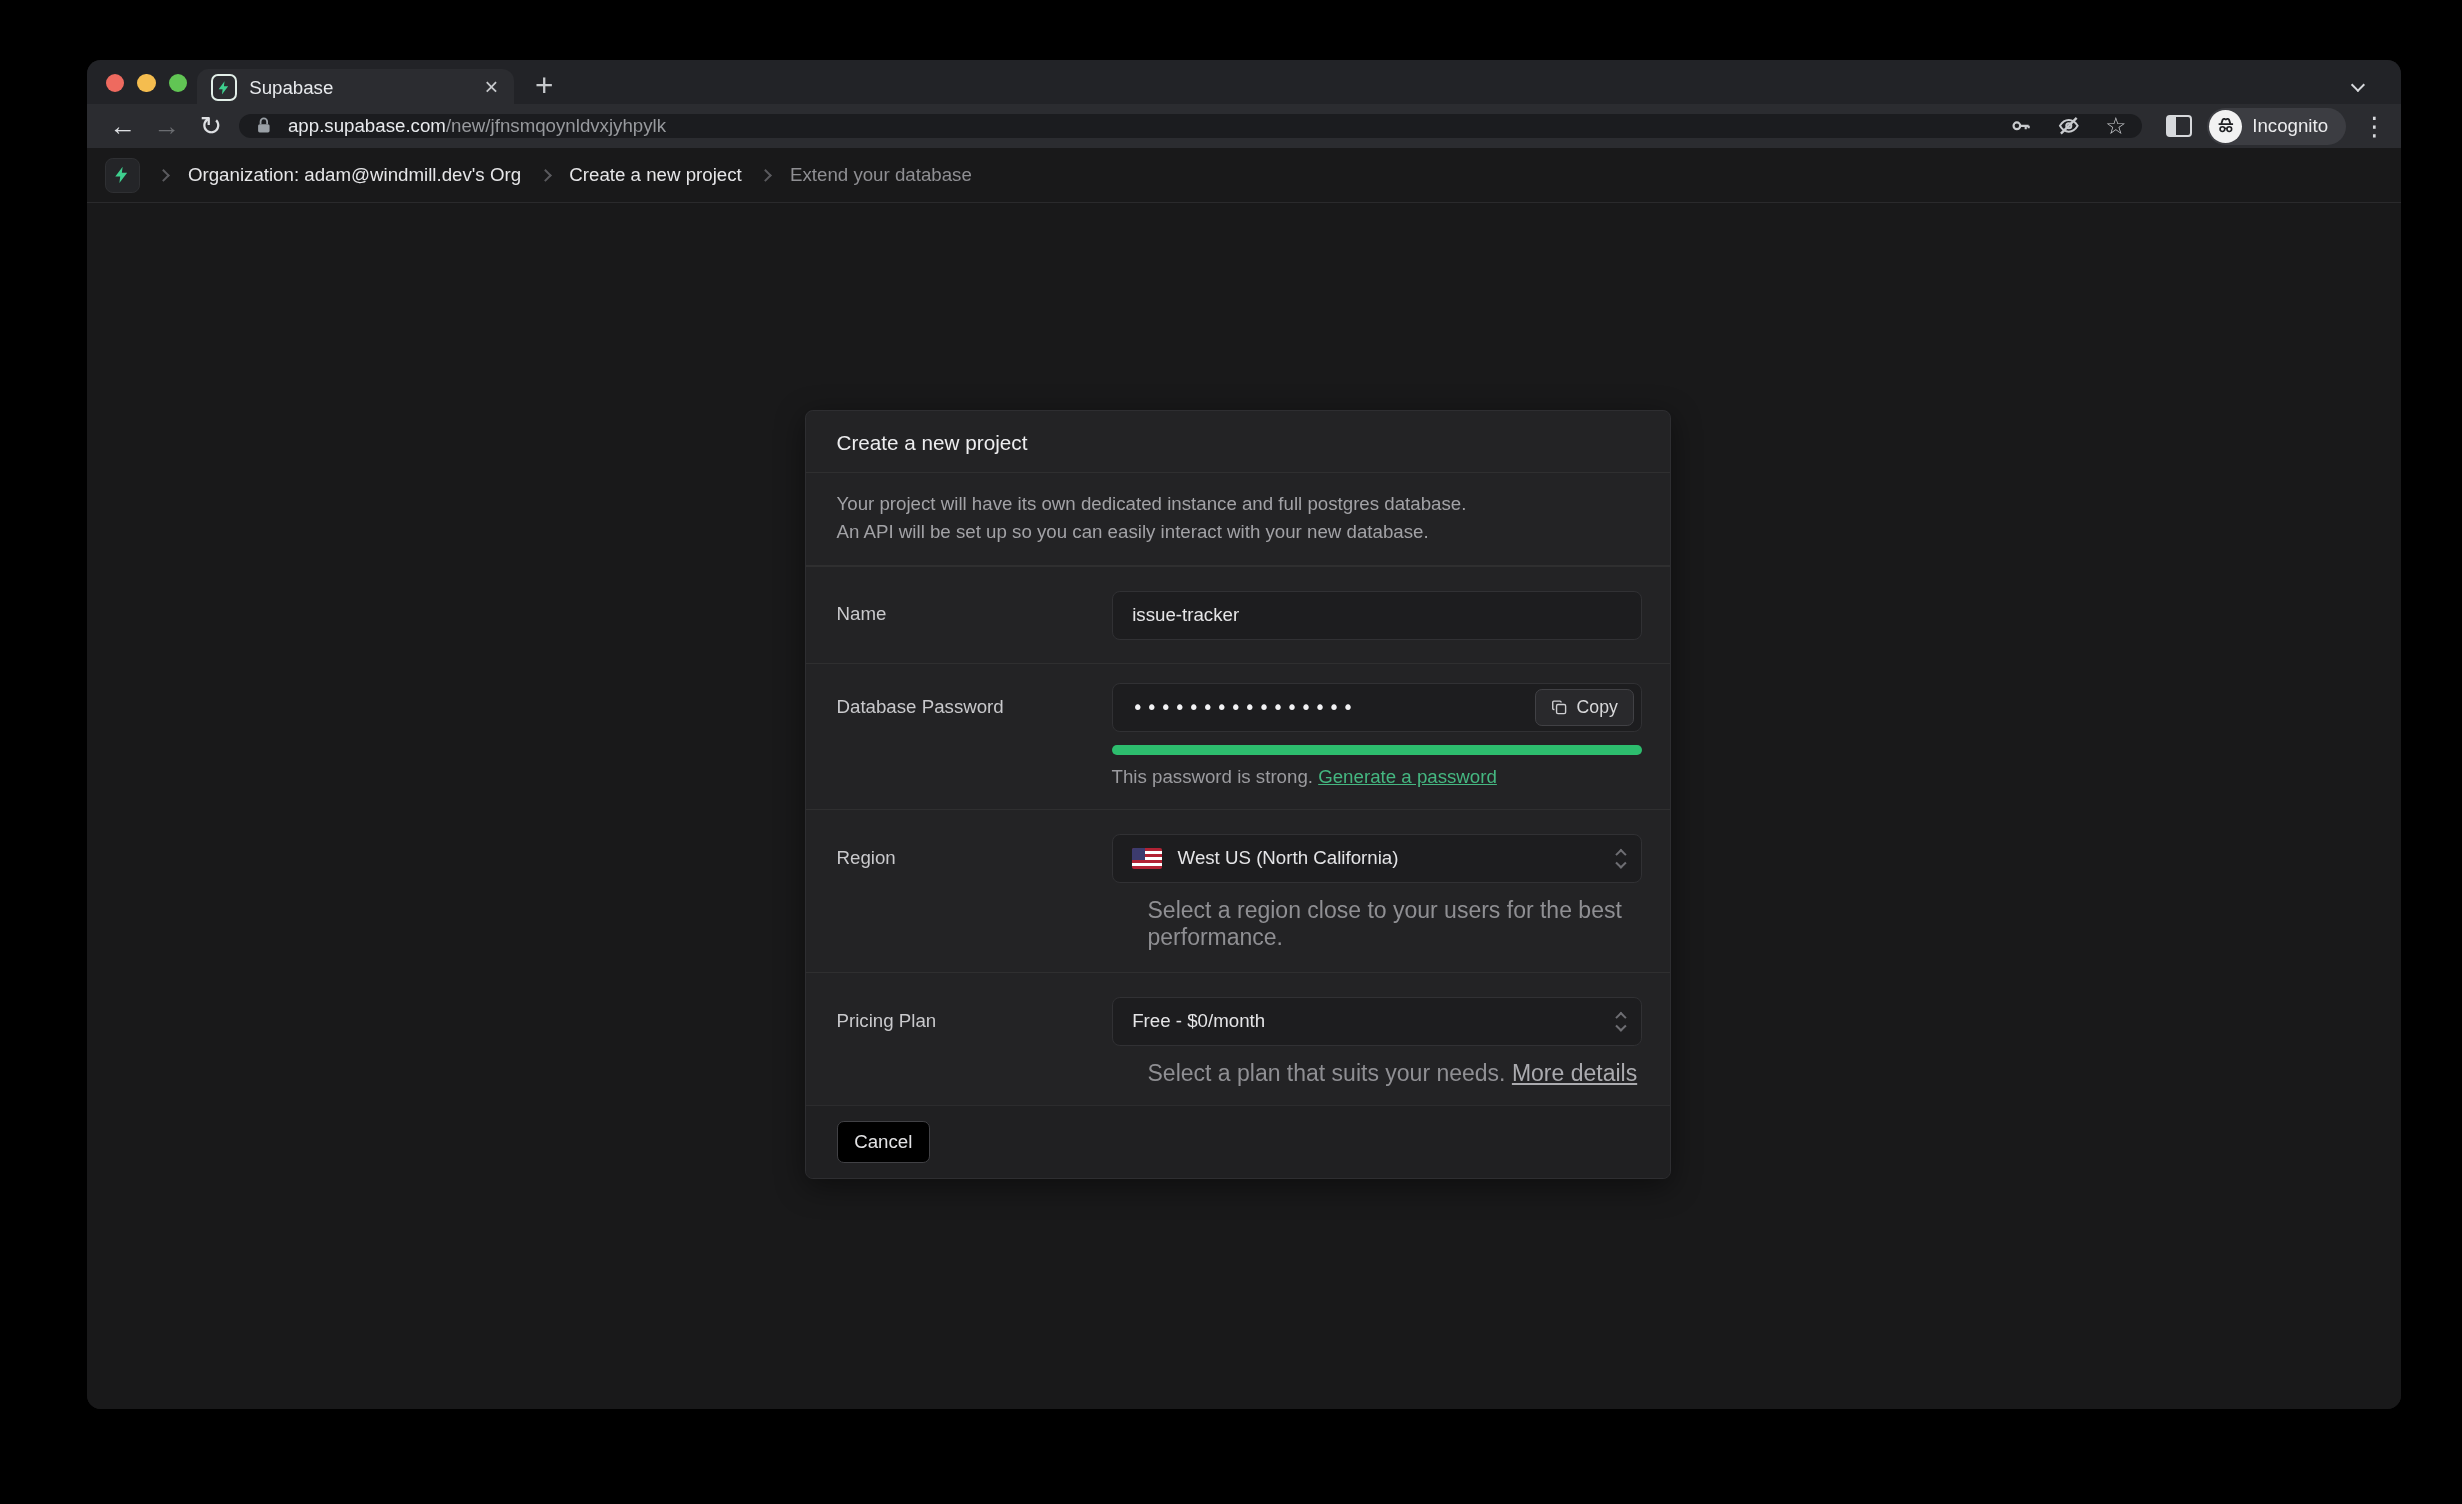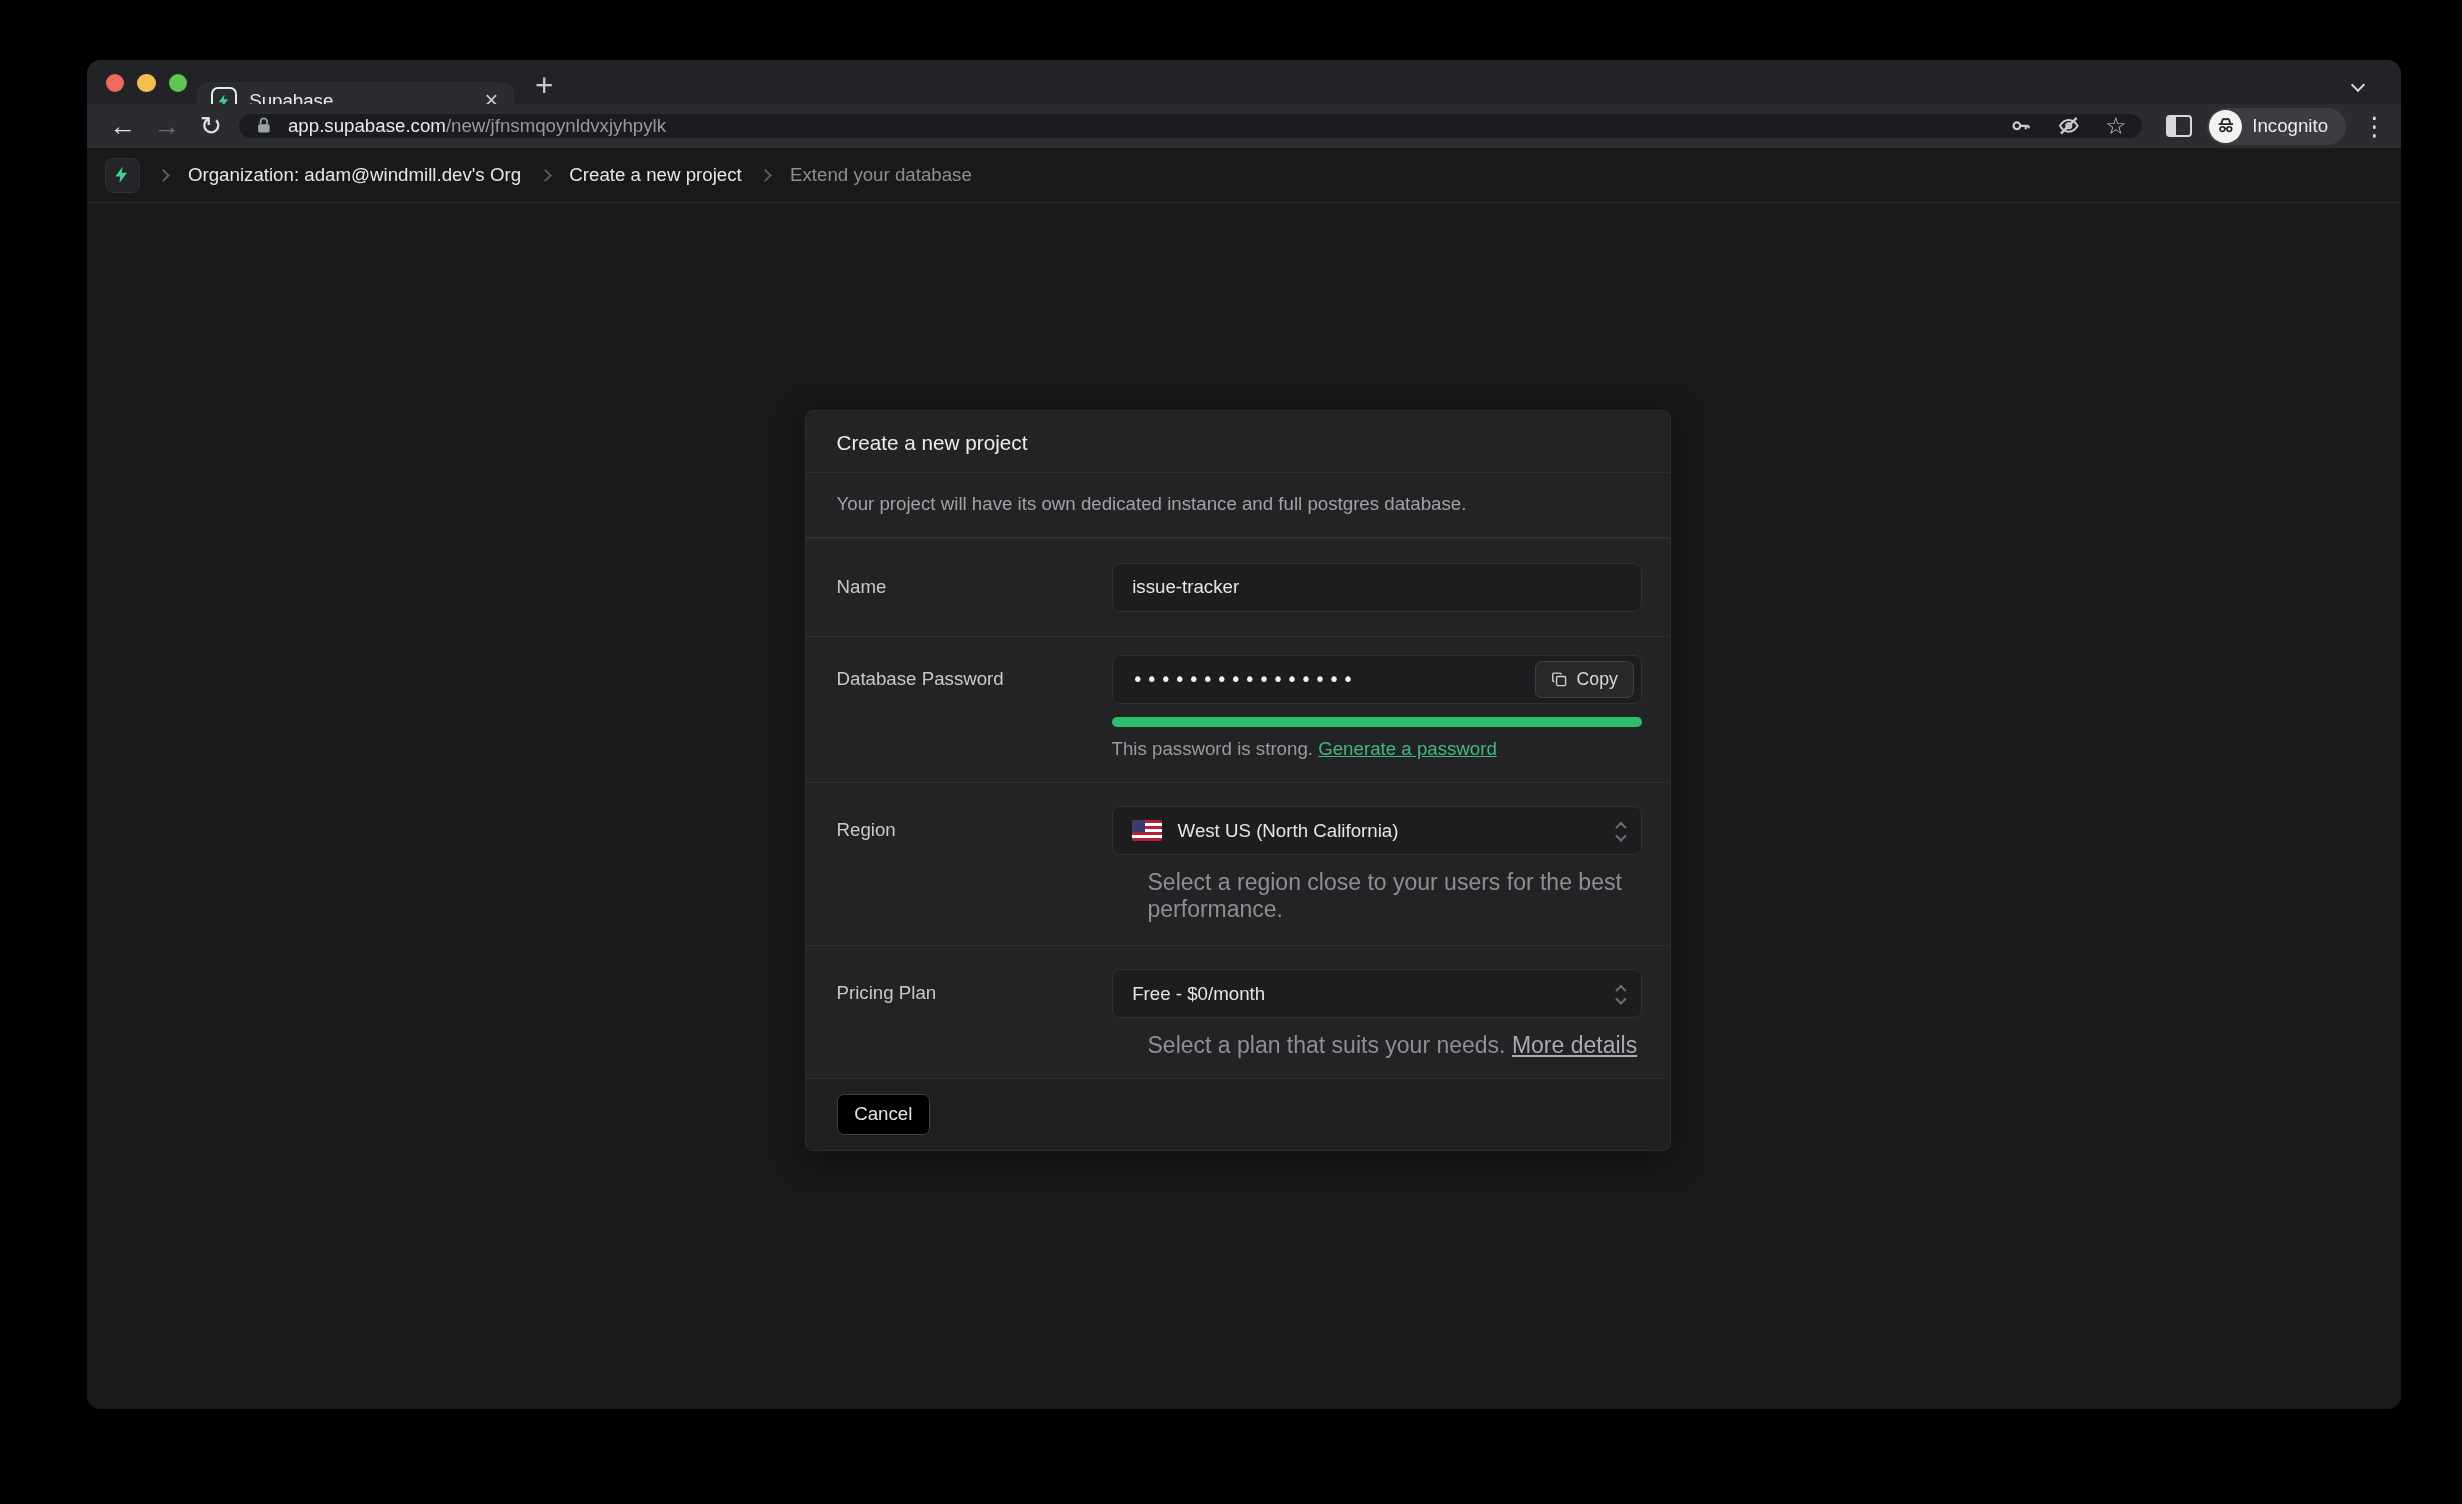--- a/index.html
+++ b/index.html
@@ -7,21 +7,21 @@
 
   .window { position:absolute; left:87px; top:60px; width:2314px; height:1349px;
             background:#1A1A1C; border-radius:13.8px; overflow:hidden; }
 
   
   .tabstrip { position:relative; height:44px; background:#222327; }
   .traffic { position:absolute; top:13.8px; left:18.7px; display:flex; gap:12.8px; }
   .traffic span { width:18.7px; height:18.7px; border-radius:50%; }
   .tl-red { background:#EE6A5F; } .tl-yellow { background:#F5BD4F; } .tl-green { background:#61C554; }
 
-  .tab { position:absolute; left:110px; top:22px; width:317px; height:37px; background:#2B2C30;
+  .tab { position:absolute; left:110px; top:9px; width:317px; height:37px; background:#2B2C30;
          border-radius:11.8px 11.8px 0 0; display:flex; align-items:center; padding:0 13.8px; gap:11.8px; }
   .favicon { width:26.6px; height:26.6px; border:2.5px solid #E2EFE8; border-radius:6.9px;
              display:flex; align-items:center; justify-content:center; flex-shrink:0; }
   .tab-title { font-size:18.7px; color:#E8EAED; flex:1; white-space:nowrap; overflow:hidden; }
   .tab-close { font-size:23.6px; color:#C7C9CC; line-height:1; cursor:default; padding:0 2px; }
   .newtab-btn { position:absolute; left:448px; top:7.9px; font-size:31.5px; color:#C7C9CC; line-height:35px; }
   .strip-chevron { position:absolute; right:35px; top:15.8px; width:12.8px; height:12.8px; }
   .chev { display:inline-block; width:9.9px; height:9.9px; border-right:2.5px solid #D7D9DC; border-bottom:2.5px solid #D7D9DC; transform:rotate(45deg); }
 
   
@@ -185,20 +185,21 @@
   <div class="page">
     <div class="card">
 
       <div class="card-header">
         <div class="card-title">Create a new project</div>
       </div>
       <div class="divider"></div>
 
       <div class="card-desc">
         <p>Your project will have its own dedicated instance and full postgres database.</p>
+        <p>An API will be set up so you can easily interact with your new database.</p>
       </div>
       <div class="divider"></div>
 
       <div class="divider"></div>
 
       <div class="row">
         <div class="row-label">Name</div>
         <div class="control">
           <span class="value">issue-tracker</span>
         </div>

